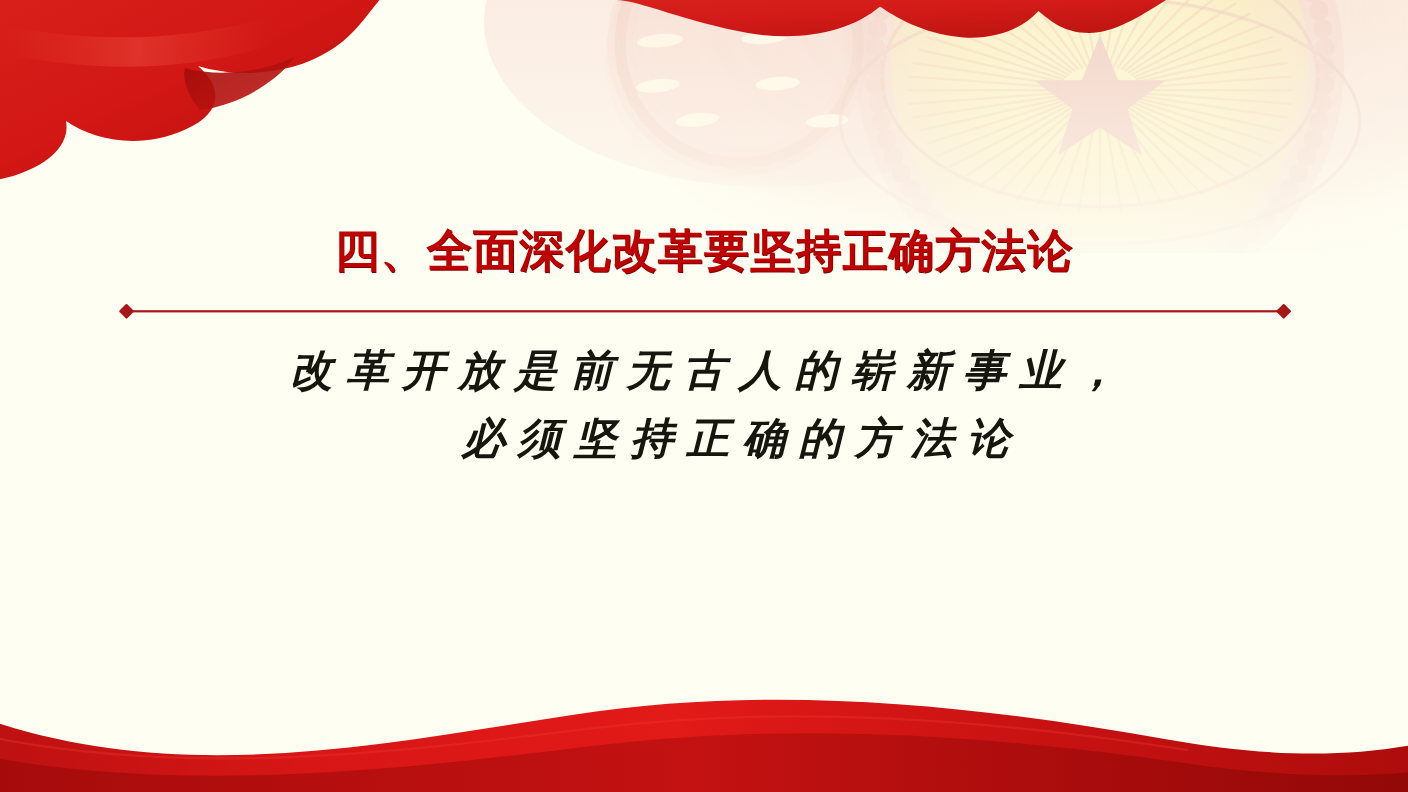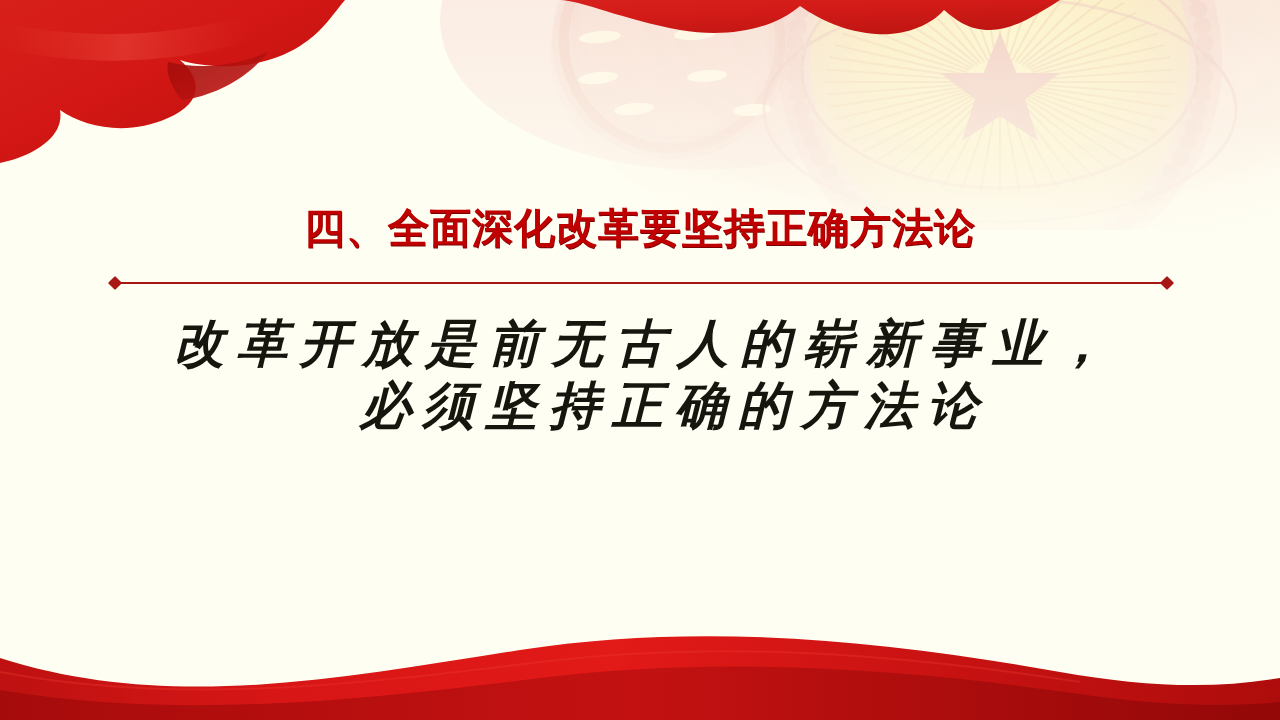--- a/index.html
+++ b/index.html
@@ -61,21 +61,21 @@
     border-radius:1px;
   }
   #divider .dot.left  { left:0; }
   #divider .dot.right { right:0; }
 
   .subtitle-line {
     position:absolute;
     left:0; width:1280px;
     text-align:center;
     font-family:"DejaVu Serif", serif;
-    font-size:51px;
+    font-size:39px;
     font-weight:600;
     font-style:italic;
     color:#16160F;
     letter-spacing:12px;
     text-indent:12px;
     white-space:nowrap;
   }
   #subtitle-1 { top:310px; }
   #subtitle-2 { top:372px;margin-left:29px; }
 </style>

